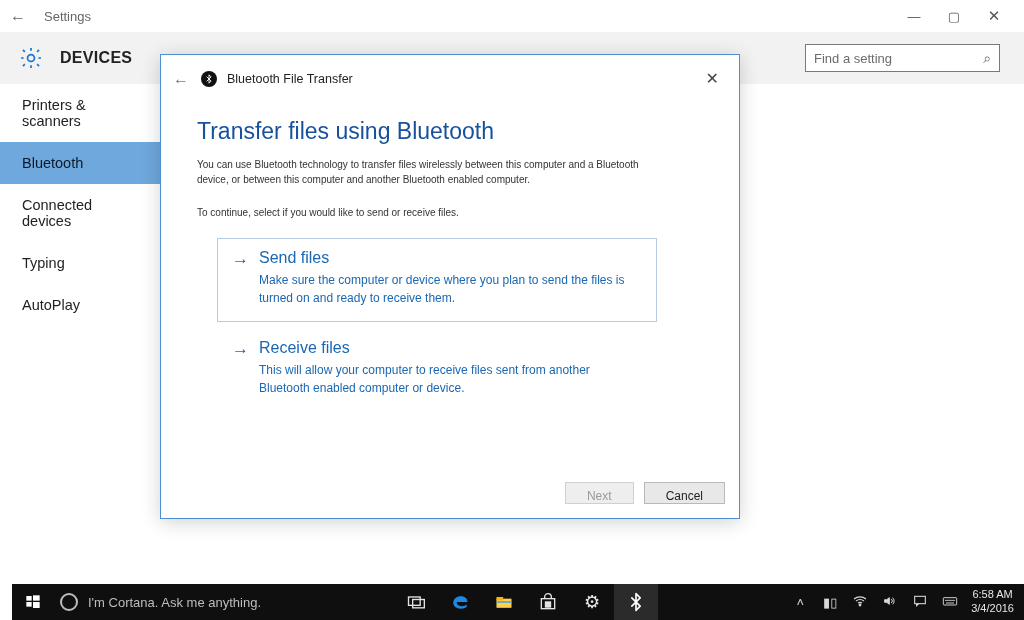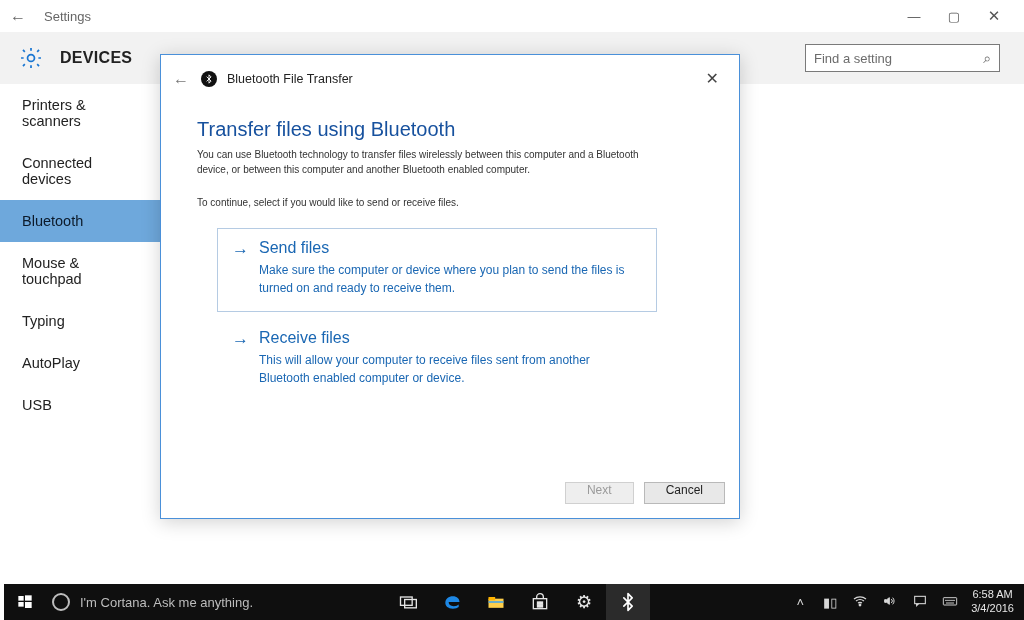--- a/index.html
+++ b/index.html
@@ -121,22 +121,22 @@
     color: #444;
     padding: 4px 8px;
   }
   .dialog-body {
     padding: 18px 36px 10px 36px;
     flex: 1;
     overflow: hidden;
   }
   .dlg-heading {
     color: #17519e;
-    font-size: 20px;
-    margin: 4px 0 6px 0;
+    font-size: 23px;
+    margin: 4px 0 12px 0;
   }
   .dlg-para {
     color: #333;
     font-size: 10px;
     line-height: 1.5;
     margin: 0 0 18px 0;
     max-width: 460px;
   }
   .option-box {
     border: 1px solid transparent;
@@ -159,30 +159,30 @@
   .dialog-footer {
     display: flex;
     justify-content: flex-end;
     gap: 10px;
     padding: 10px 14px 14px 14px;
   }
   .btn {
     min-width: 64px;
     height: 22px;
     font-size: 12px;
-    display: flex; align-items: flex-start; justify-content: center;
+    display: flex; align-items: flex-end; justify-content: center;
     border: 1px solid #b9b9b9;
     background: #e8e8e8;
     color: #222;
     padding: 0 21px;
   }
   .btn.disabled { color: #9a9a9a; border-color: #d0d0d0; background: #eee; }
   .taskbar {
     position: absolute;
-    bottom: 0; left: 4px; right: 0;
+    bottom: 0; left: 12px; right: 0;
     height: 36px;
     background: #0f0f0f;
     display: flex;
     align-items: stretch;
     color: #ddd;
   }
   .tb-btn {
     width: 42px;
     display: flex; align-items: center; justify-content: center;
     font-size: 16px;
@@ -245,26 +245,24 @@
   <div class="spacer"></div>
   <div class="search-box">
     <span class="ph">Find a setting</span>
     <span class="mag">⌕</span>
   </div>
 </div>
 
 <div class="body-area">
   <div class="sidebar">
     <div class="sidebar-item"><span>Printers &amp; scanners</span></div>
+    <div class="sidebar-item active"><span>Bluetooth</span></div>
     <div class="sidebar-item"><span>Connected devices</span></div>
-    <div class="sidebar-item active"><span>Bluetooth</span></div>
-    <div class="sidebar-item"><span>Mouse &amp; touchpad</span></div>
     <div class="sidebar-item"><span>Typing</span></div>
     <div class="sidebar-item"><span>AutoPlay</span></div>
-    <div class="sidebar-item"><span>USB</span></div>
   </div>
 
   <div class="content">
     <div class="dialog">
       <div class="dialog-top">
         <span class="dlg-back">←</span>
         <span class="bt-badge">
           <svg viewBox="0 0 24 24" width="10" height="10" stroke="#fff" stroke-width="2.2" fill="none" stroke-linejoin="round" stroke-linecap="round">
               <path d="M7 7l10 10-5 5V2l5 5L7 17"></path>
             </svg>

